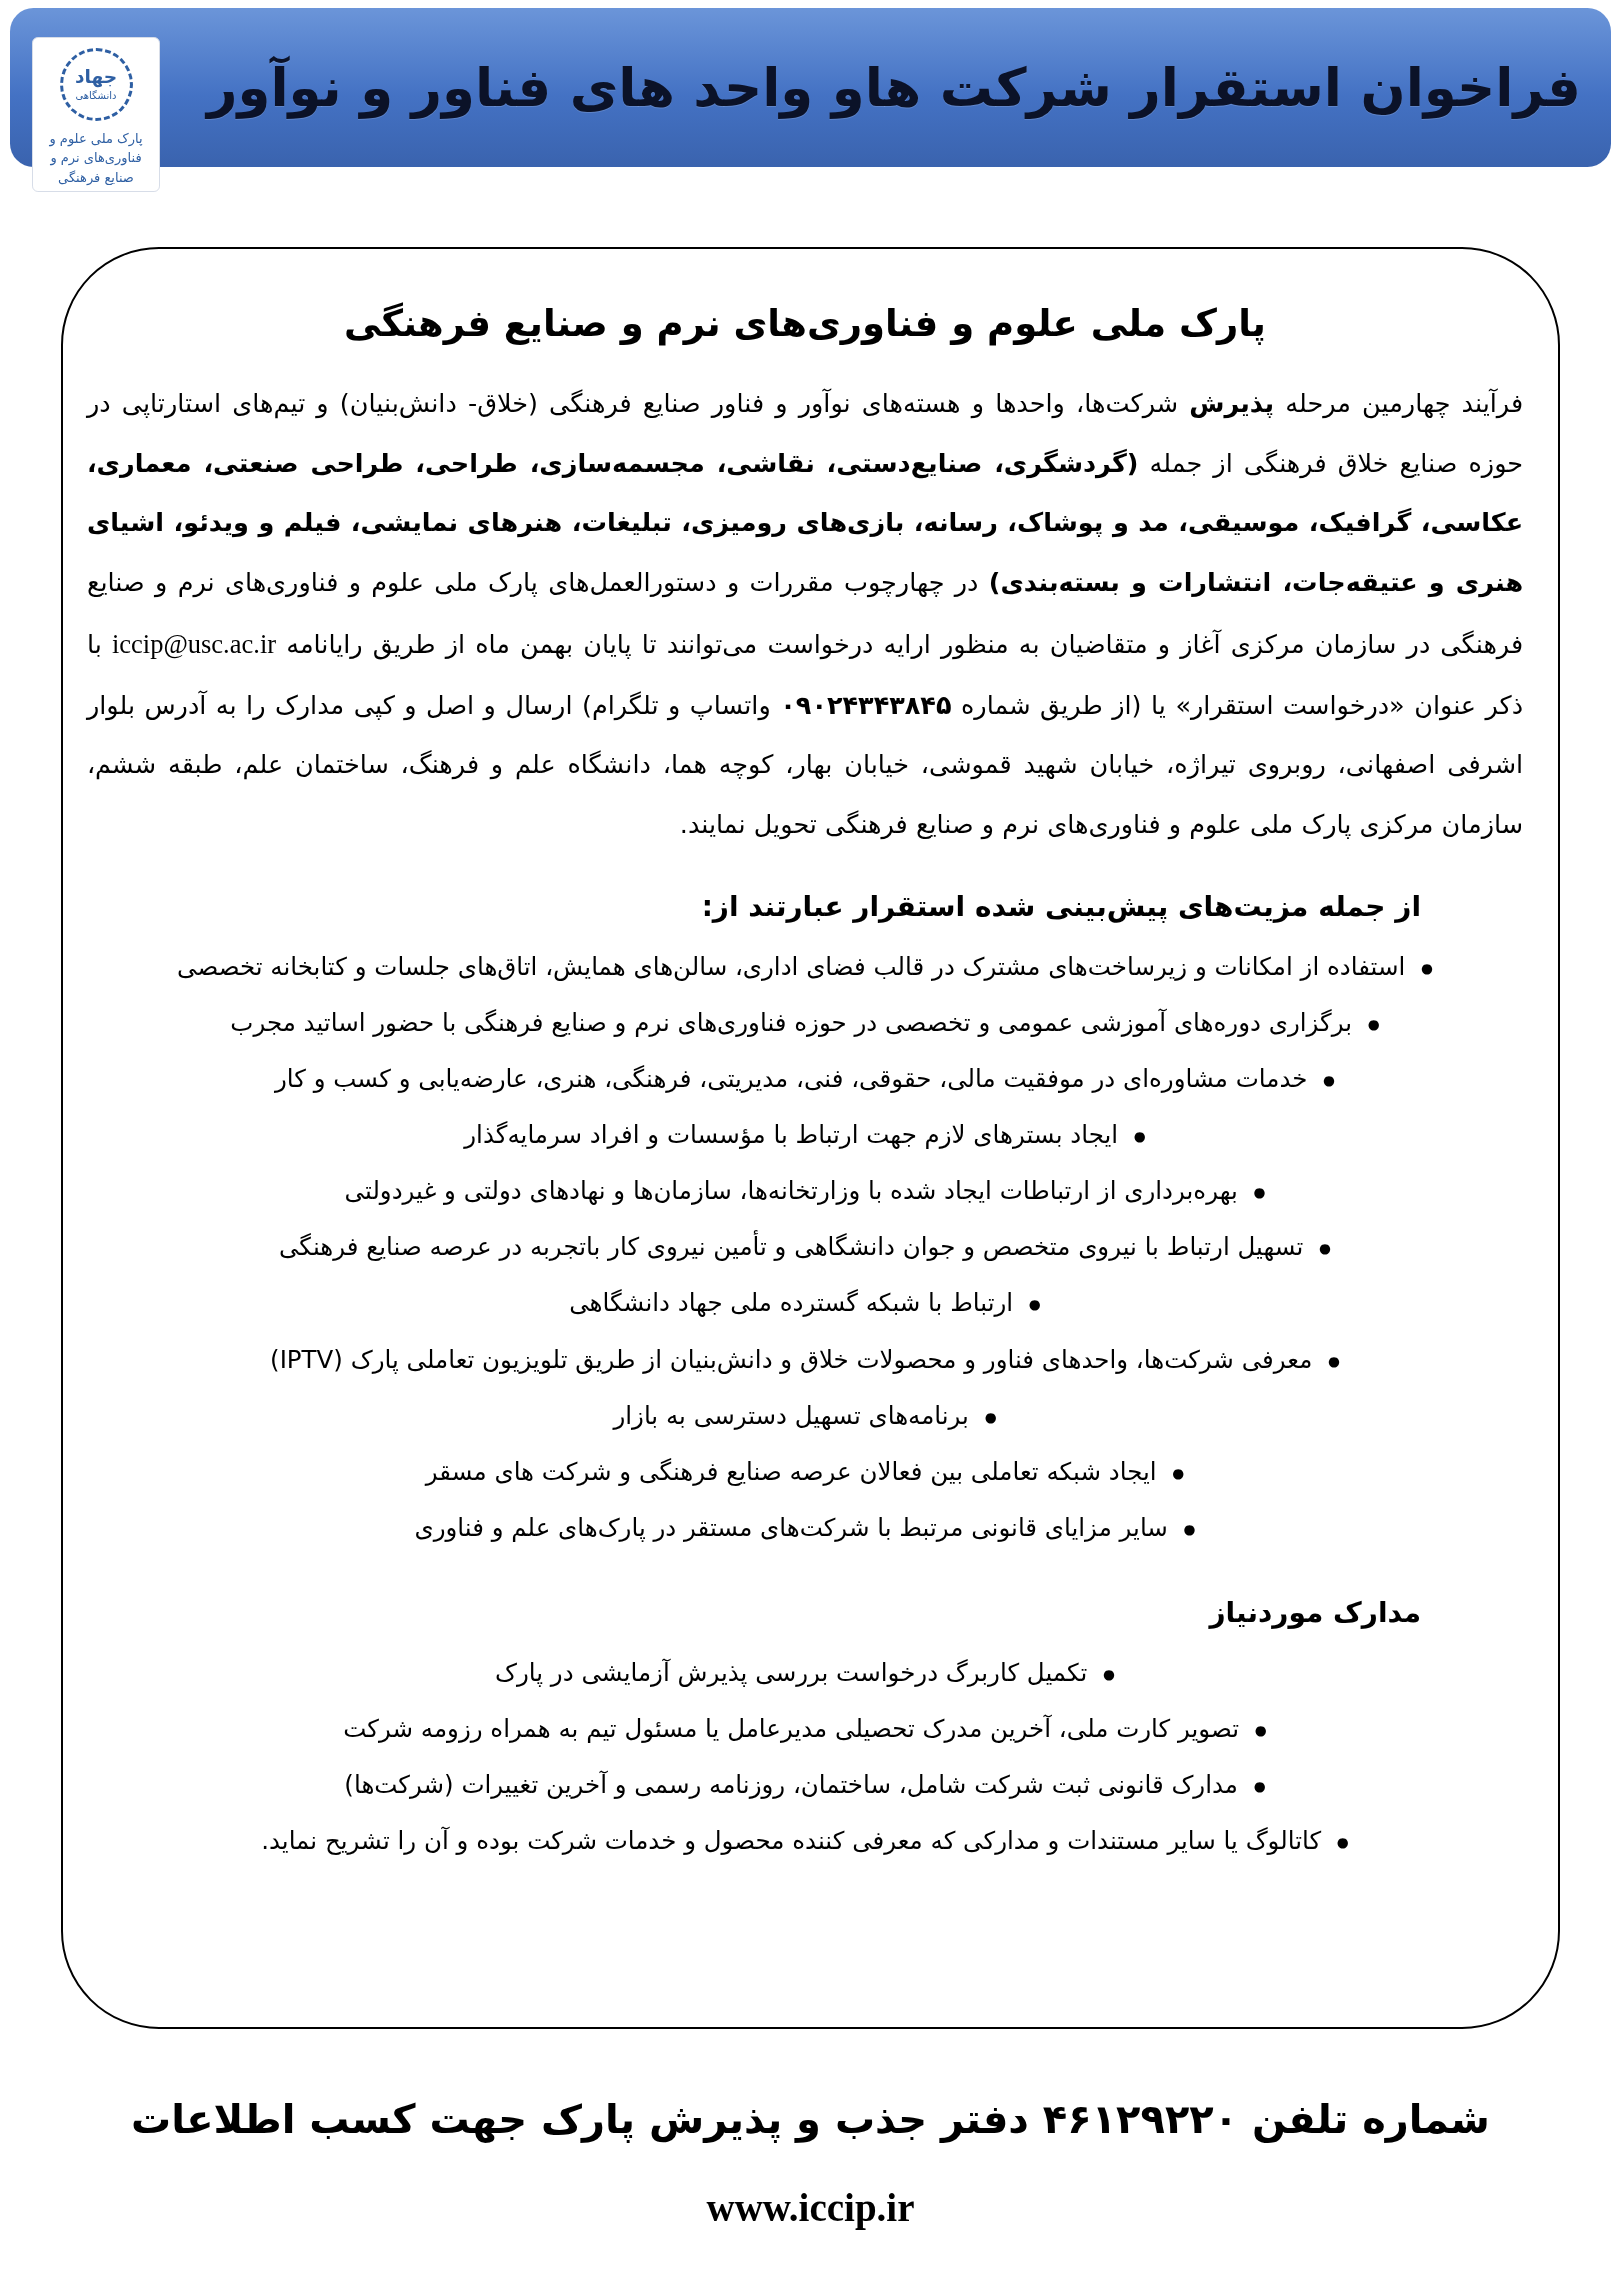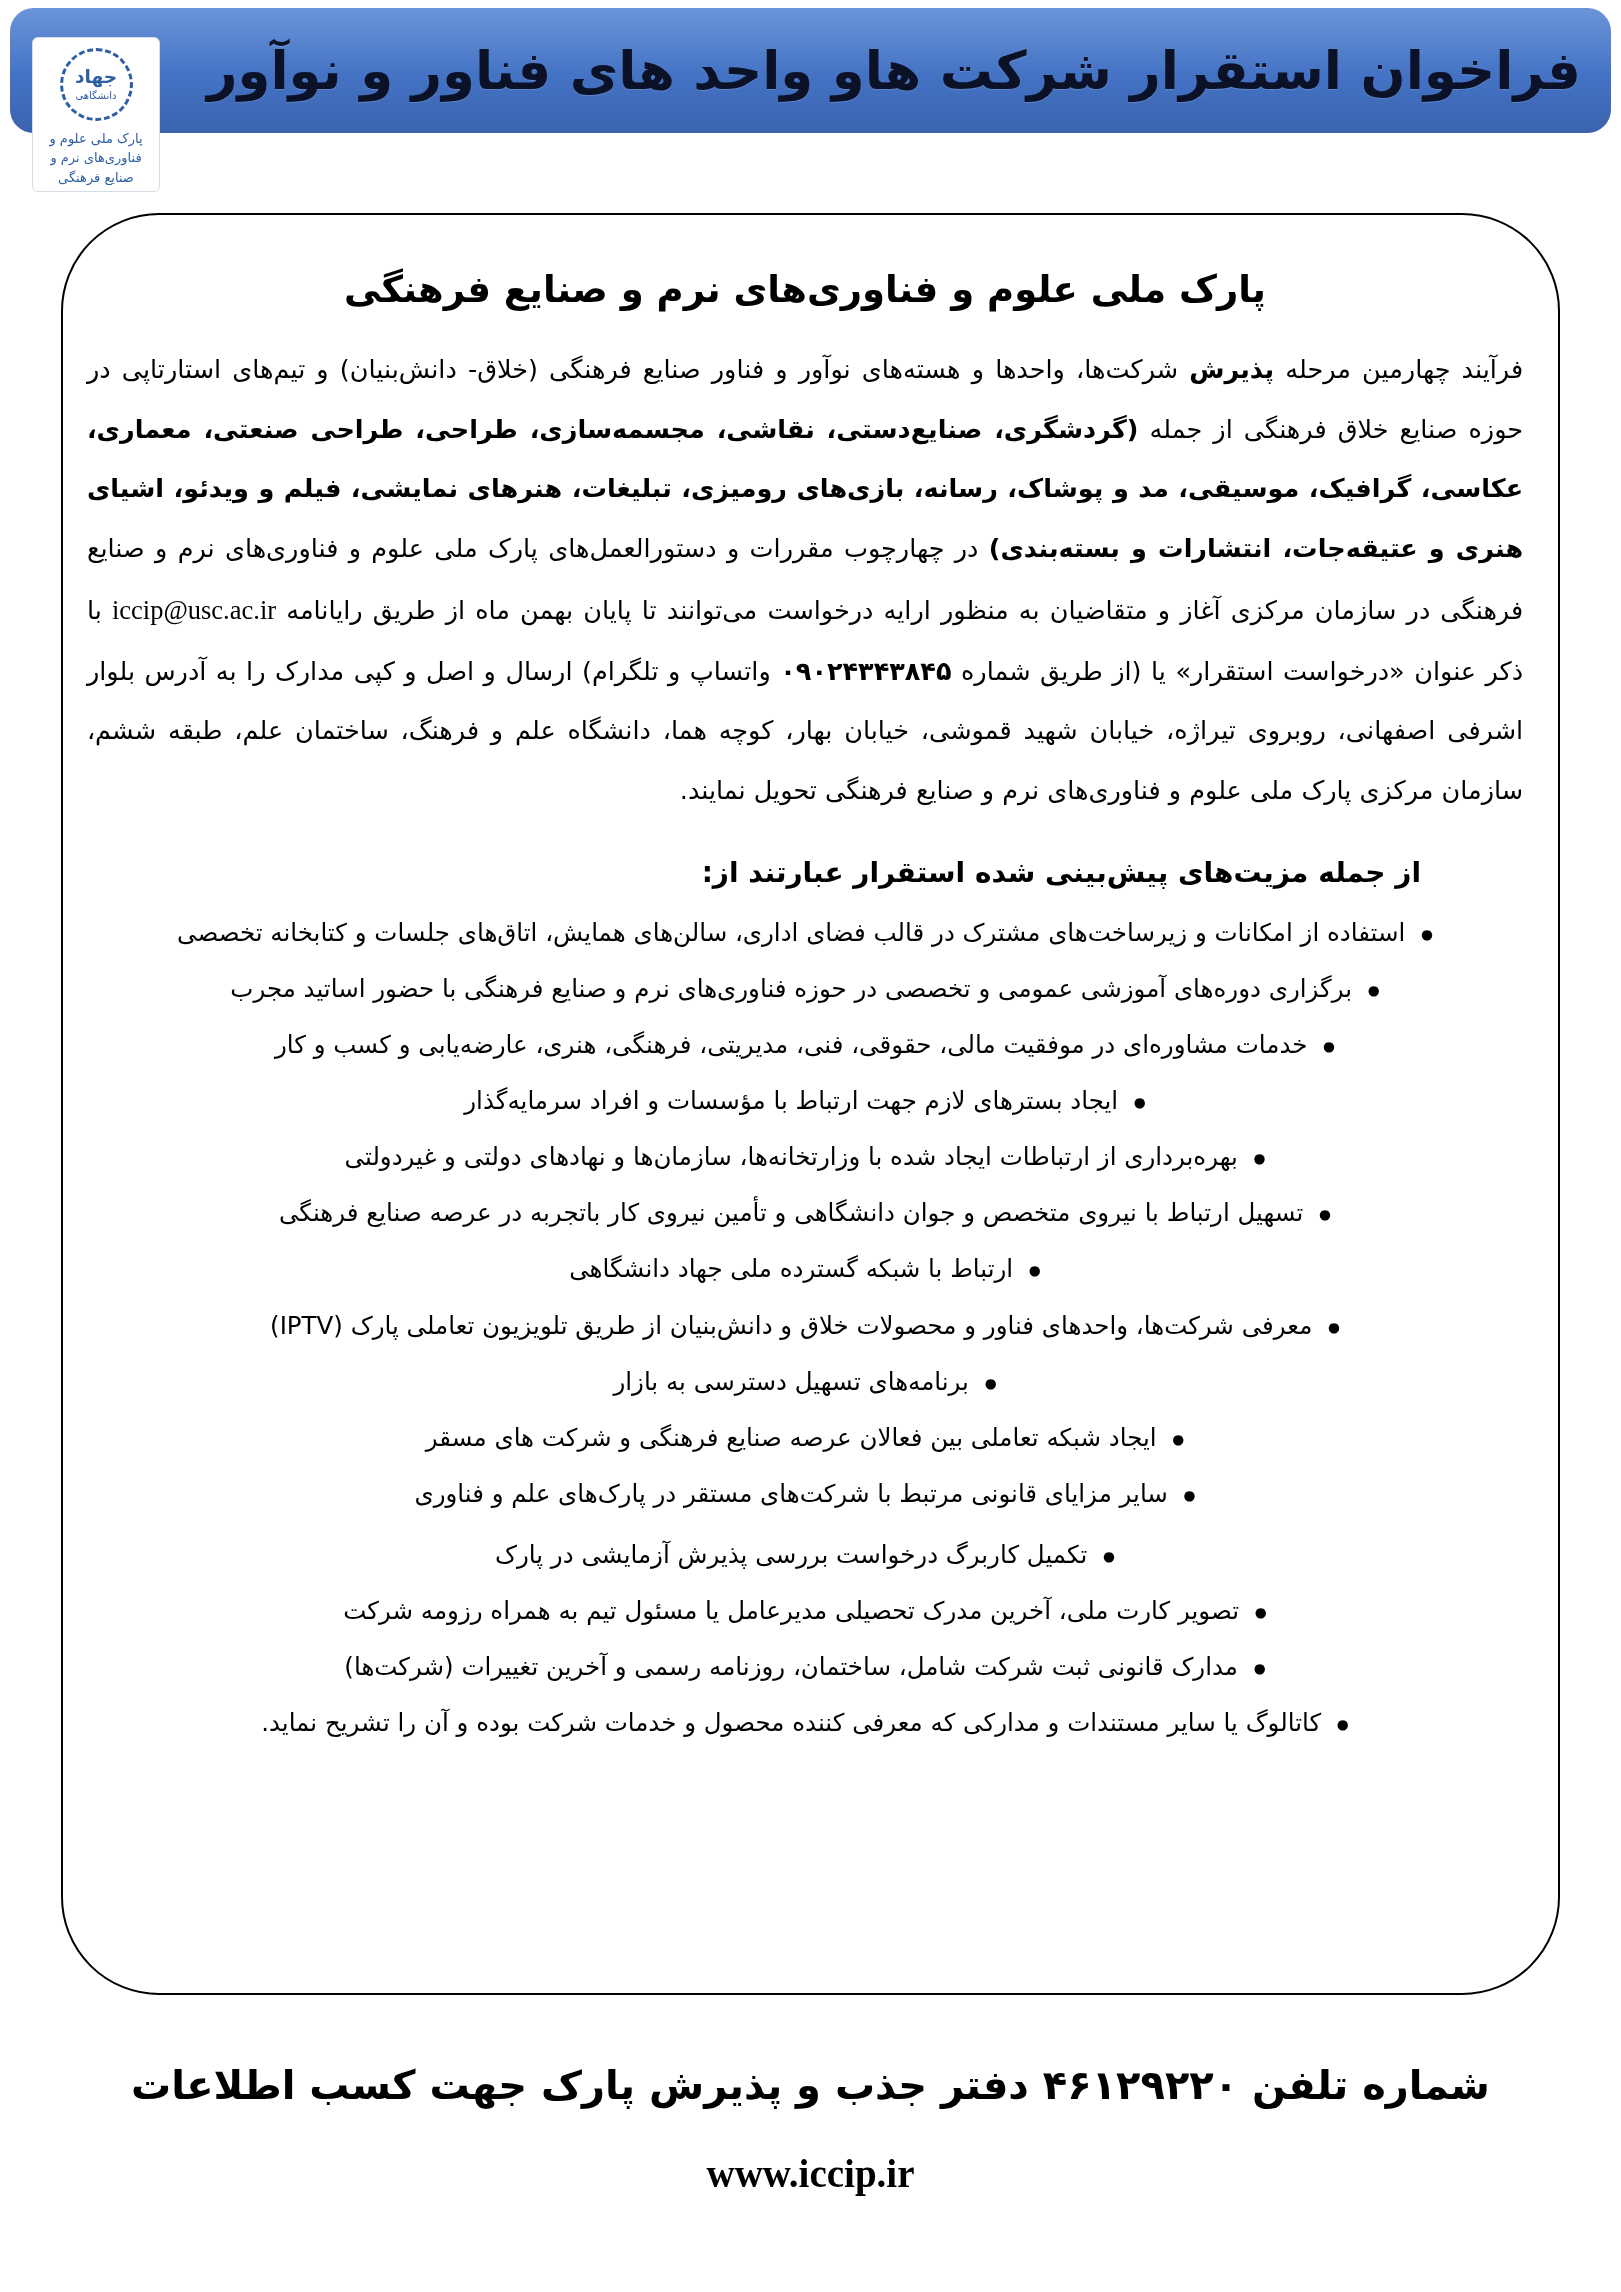--- a/index.html
+++ b/index.html
@@ -9,21 +9,21 @@
     --emblem-blue:#2e5fa3;
     --ink:#000000;
   }
   *{box-sizing:border-box;margin:0;padding:0;}
   body{
     width:1621px;height:2293px;background:#ffffff;
     font-family:"DejaVu Sans",sans-serif;color:var(--ink);
     position:relative;overflow:hidden;
   }
   .banner{
-    margin:7.8px 9.8px 0 9.8px;height:125px;border-radius:23.5px;
+    margin:7.8px 9.8px 0 9.8px;height:159px;border-radius:23.5px;
     background:linear-gradient(to bottom,var(--header-blue-light) 0%,var(--header-blue) 55%,#3a63ae 100%);
     display:flex;align-items:center;justify-content:center;
     padding-left:167px;
   }
   .banner-title{
     font-size:53px;font-weight:bold;color:var(--header-text);
     direction:rtl;letter-spacing:0;text-shadow:0 1px 0 rgba(255,255,255,0.15);
     white-space:nowrap;
   }
   .logo{
@@ -101,20 +101,21 @@
     <li><span class="blt">●</span><span>ایجاد بسترهای لازم جهت ارتباط با مؤسسات و افراد سرمایه‌گذار</span></li>
     <li><span class="blt">●</span><span>بهره‌برداری از ارتباطات ایجاد شده با وزارتخانه‌ها، سازمان‌ها و نهادهای دولتی و غیردولتی</span></li>
     <li><span class="blt">●</span><span>تسهیل ارتباط با نیروی متخصص و جوان دانشگاهی و تأمین نیروی کار باتجربه در عرصه صنایع فرهنگی</span></li>
     <li><span class="blt">●</span><span>ارتباط با شبکه گسترده ملی جهاد دانشگاهی</span></li>
     <li><span class="blt">●</span><span>معرفی شرکت‌ها، واحدهای فناور  و محصولات خلاق و دانش‌بنیان از طریق تلویزیون تعاملی پارک (IPTV)</span></li>
     <li><span class="blt">●</span><span>برنامه‌های تسهیل دسترسی به بازار</span></li>
     <li><span class="blt">●</span><span>ایجاد شبکه تعاملی بین فعالان عرصه صنایع فرهنگی و شرکت های مسقر</span></li>
     <li><span class="blt">●</span><span>سایر مزایای قانونی مرتبط با شرکت‌های مستقر در پارک‌های علم و فناوری</span></li>
   </ul>
 
+  <div class="section-heading docs-gap">مدارک موردنیاز</div>
 
   <ul class="items">
     <li><span class="blt">●</span><span>تکمیل کاربرگ درخواست بررسی پذیرش آزمایشی در پارک</span></li>
     <li><span class="blt">●</span><span>تصویر کارت ملی، آخرین مدرک تحصیلی مدیرعامل یا مسئول تیم به همراه رزومه شرکت</span></li>
     <li><span class="blt">●</span><span>مدارک قانونی ثبت شرکت شامل، ساختمان، روزنامه رسمی و آخرین تغییرات  (شرکت‌ها)</span></li>
     <li><span class="blt">●</span><span>کاتالوگ یا سایر مستندات و مدارکی که معرفی کننده محصول و خدمات شرکت بوده و آن را تشریح نماید.</span></li>
   </ul>
 </div>
 
 <div class="footer">

